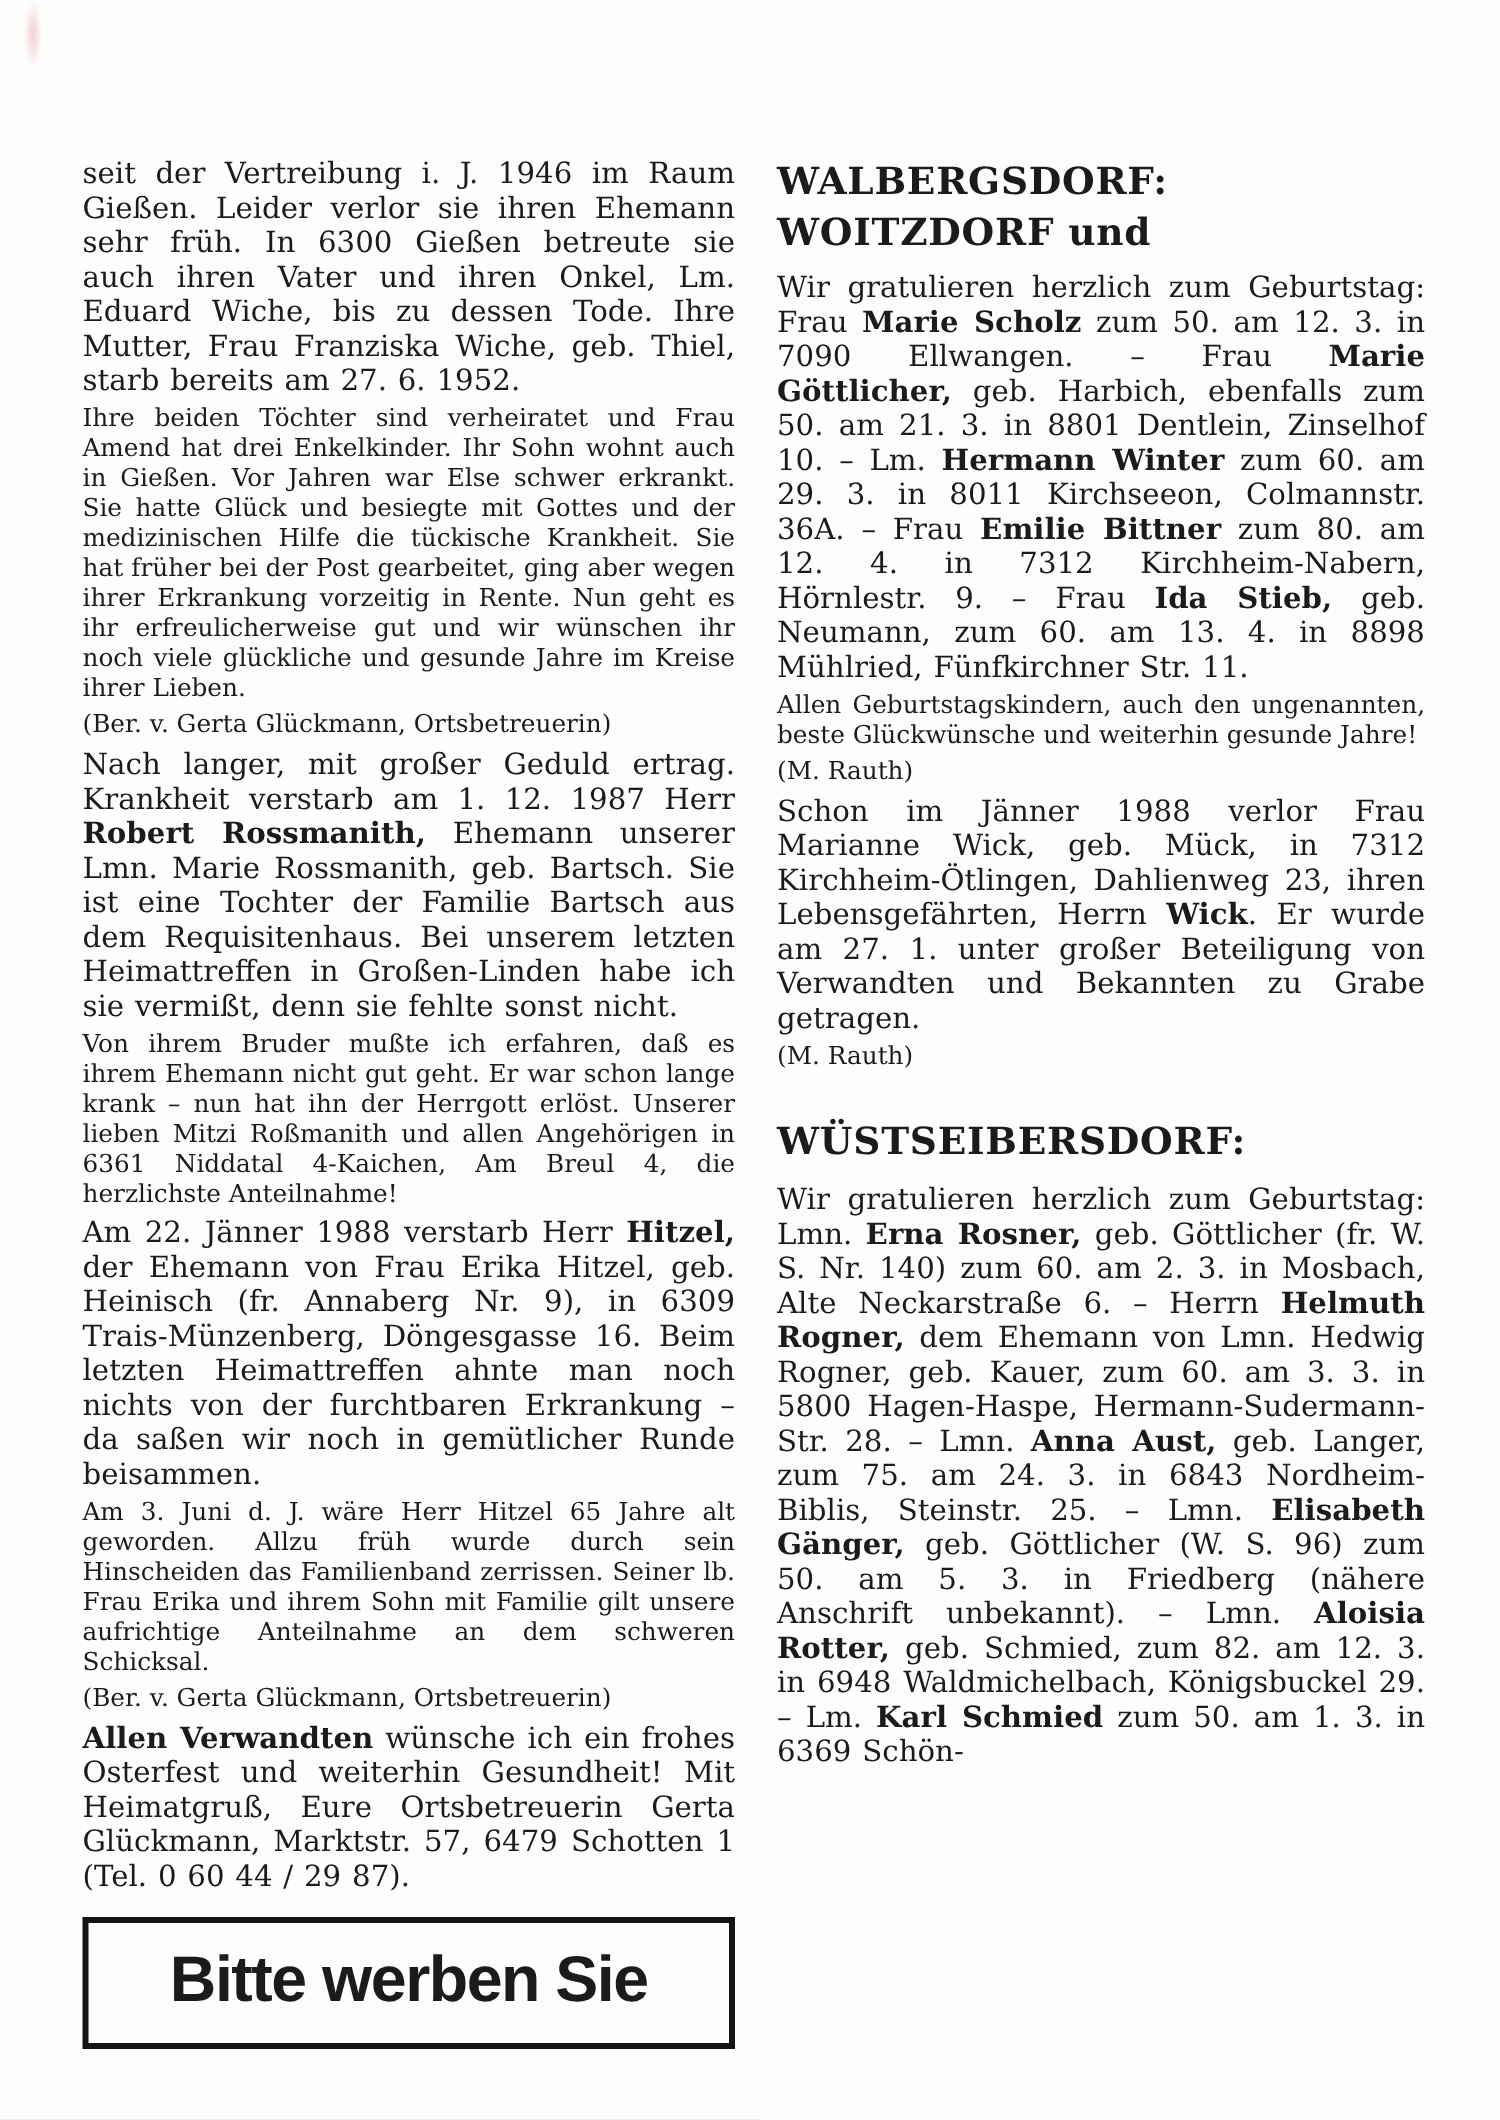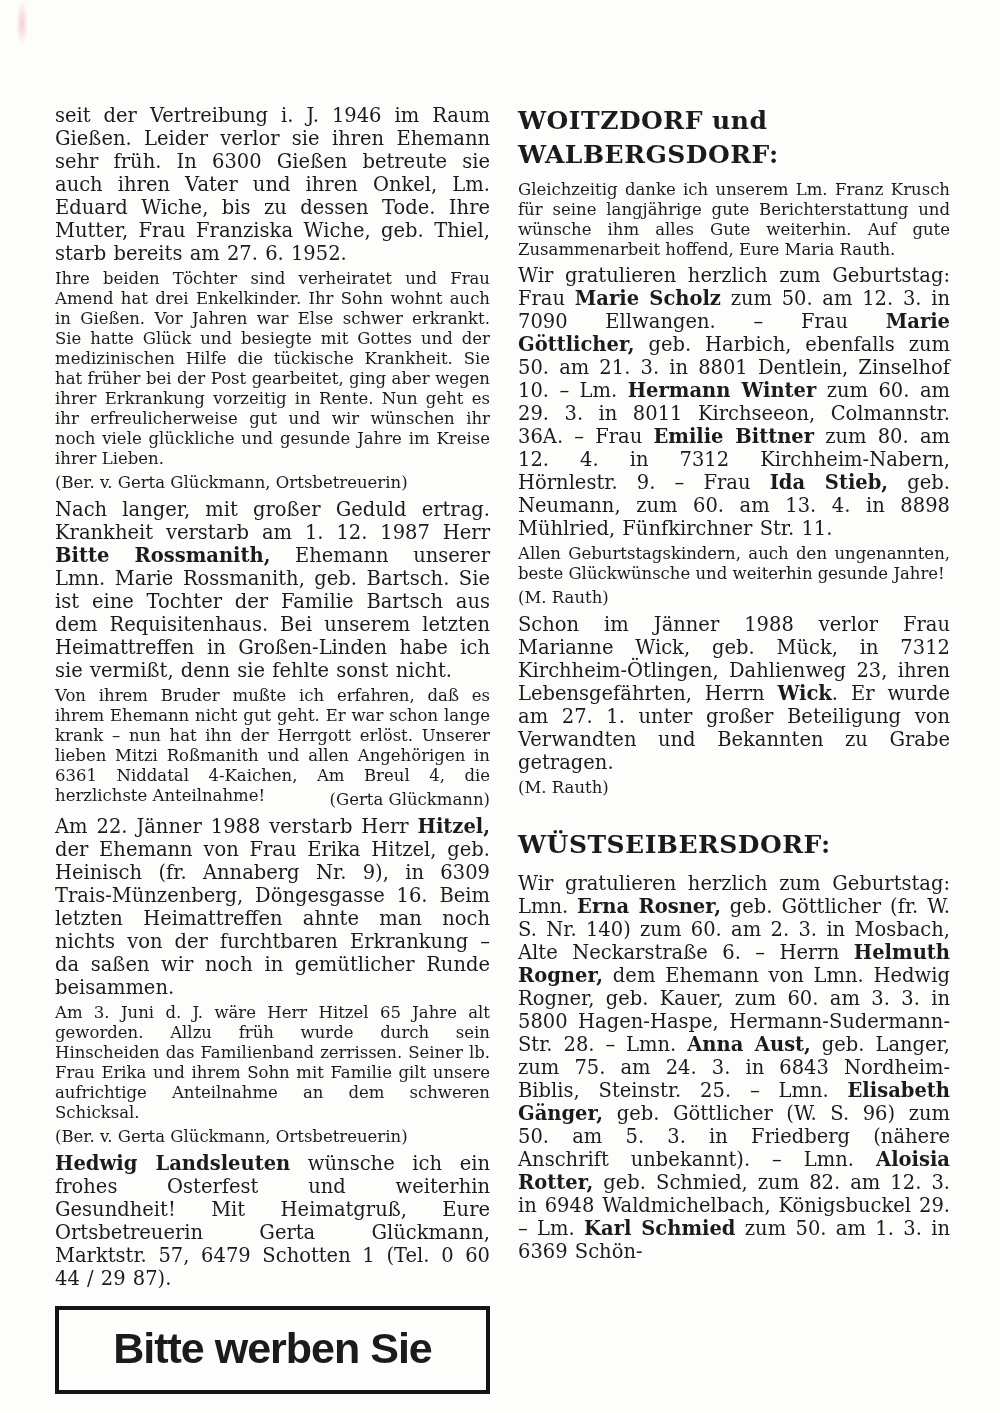--- a/index.html
+++ b/index.html
@@ -79,45 +79,43 @@
   <div class="scan-artifact"></div>
 
   <div class="columns">
 
     <div class="col">
       <div class="body-p"><span>seit der Vertreibung i. J. 1946 im Raum Gießen. Leider verlor sie ihren Ehemann sehr früh. In 6300 Gießen betreute sie auch ihren Vater und ihren Onkel, Lm. Eduard Wiche, bis zu dessen Tode. Ihre Mutter, Frau Franziska Wiche, geb. Thiel, starb bereits am 27. 6. 1952.</span></div>
 
       <div class="small-p"><span>Ihre beiden Töchter sind verheiratet und Frau Amend hat drei Enkelkinder. Ihr Sohn wohnt auch in Gießen. Vor Jahren war Else schwer erkrankt. Sie hatte Glück und besiegte mit Gottes und der medizinischen Hilfe die tückische Krankheit. Sie hat früher bei der Post gearbeitet, ging aber wegen ihrer Erkrankung vorzeitig in Rente. Nun geht es ihr erfreulicherweise gut und wir wünschen ihr noch viele glückliche und gesunde Jahre im Kreise ihrer Lieben.</span></div>
       <div class="attrib">(Ber. v. Gerta Glückmann, Ortsbetreuerin)</div>
 
-      <div class="body-p"><span>Nach langer, mit großer Geduld ertrag. Krankheit verstarb am 1. 12. 1987 Herr </span><b>Bitte Rossmanith,</b><span> Ehemann unserer Lmn. Marie Rossmanith, geb. Bartsch. Sie ist eine Tochter der Familie Bartsch aus dem Requisitenhaus. Bei unserem letzten Heimattreffen in Großen-Linden habe ich sie vermißt, denn sie fehlte sonst nicht.</span></div>
+      <div class="body-p"><span>Nach langer, mit großer Geduld ertrag. Krankheit verstarb am 1. 12. 1987 Herr </span><b>Robert Rossmanith,</b><span> Ehemann unserer Lmn. Marie Rossmanith, geb. Bartsch. Sie ist eine Tochter der Familie Bartsch aus dem Requisitenhaus. Bei unserem letzten Heimattreffen in Großen-Linden habe ich sie vermißt, denn sie fehlte sonst nicht.</span></div>
 
       <div class="small-p"><span>Von ihrem Bruder mußte ich erfahren, daß es ihrem Ehemann nicht gut geht. Er war schon lange krank – nun hat ihn der Herrgott erlöst. Unserer lieben Mitzi Roßmanith und allen Angehörigen in 6361 Niddatal 4-Kaichen, Am Breul 4, die herzlichste Anteilnahme!</span></div>
-      <div class="attrib-inline">(Gerta Glückmann)</div>
 
       <div class="body-p"><span>Am 22. Jänner 1988 verstarb Herr </span><b>Hitzel,</b><span> der Ehemann von Frau Erika Hitzel, geb. Heinisch (fr. Annaberg Nr. 9), in 6309 Trais-Münzenberg, Döngesgasse 16. Beim letzten Heimattreffen ahnte man noch nichts von der furchtbaren Erkrankung – da saßen wir noch in gemütlicher Runde beisammen.</span></div>
 
       <div class="small-p"><span>Am 3. Juni d. J. wäre Herr Hitzel 65 Jahre alt geworden. Allzu früh wurde durch sein Hinscheiden das Familienband zerrissen. Seiner lb. Frau Erika und ihrem Sohn mit Familie gilt unsere aufrichtige Anteilnahme an dem schweren Schicksal.</span></div>
       <div class="attrib">(Ber. v. Gerta Glückmann, Ortsbetreuerin)</div>
 
-      <div class="body-p"><b>Hedwig Landsleuten</b><span> wünsche ich ein frohes Osterfest und weiterhin Gesundheit! Mit Heimatgruß, Eure Ortsbetreuerin Gerta Glückmann, Marktstr. 57, 6479 Schotten 1 (Tel. 0 60 44 / 29 87).</span></div>
+      <div class="body-p"><b>Allen Verwandten</b><span> wünsche ich ein frohes Osterfest und weiterhin Gesundheit! Mit Heimatgruß, Eure Ortsbetreuerin Gerta Glückmann, Marktstr. 57, 6479 Schotten 1 (Tel. 0 60 44 / 29 87).</span></div>
 
       <div class="ad-box">
         <div class="ad-line-1">Bitte werben Sie</div>
       </div>
     </div>
 
     <div class="col col-right">
       <div class="heading">
+        <div>WALBERGSDORF:</div>
         <div>WOITZDORF und</div>
-        <div>WALBERGSDORF:</div>
       </div>
 
 
-      <div class="small-p"><span>Gleichzeitig danke ich unserem Lm. Franz Krusch für seine langjährige gute Berichterstattung und wünsche ihm alles Gute weiterhin. Auf gute Zusammenarbeit hoffend, Eure Maria Rauth.</span></div>
 
       <div class="body-p"><span>Wir gratulieren herzlich zum Geburtstag: Frau </span><b>Marie Scholz</b><span> zum 50. am 12. 3. in 7090 Ellwangen. – Frau </span><b>Marie Göttlicher,</b><span> geb. Harbich, ebenfalls zum 50. am 21. 3. in 8801 Dentlein, Zinselhof 10. – Lm. </span><b>Hermann Winter</b><span> zum 60. am 29. 3. in 8011 Kirchseeon, Colmannstr. 36A. – Frau </span><b>Emilie Bittner</b><span> zum 80. am 12. 4. in 7312 Kirchheim-Nabern, Hörnlestr. 9. – Frau </span><b>Ida Stieb,</b><span> geb. Neumann, zum 60. am 13. 4. in 8898 Mühlried, Fünfkirchner Str. 11.</span></div>
 
       <div class="small-p"><span>Allen Geburtstagskindern, auch den ungenannten, beste Glückwünsche und weiterhin gesunde Jahre!</span></div>
       <div class="attrib">(M. Rauth)</div>
 
       <div class="body-p"><span>Schon im Jänner 1988 verlor Frau Marianne Wick, geb. Mück, in 7312 Kirchheim-Ötlingen, Dahlienweg 23, ihren Lebensgefährten, Herrn </span><b>Wick</b><span>. Er wurde am 27. 1. unter großer Beteiligung von Verwandten und Bekannten zu Grabe getragen.</span></div>
 
       <div class="attrib">(M. Rauth)</div>
 

